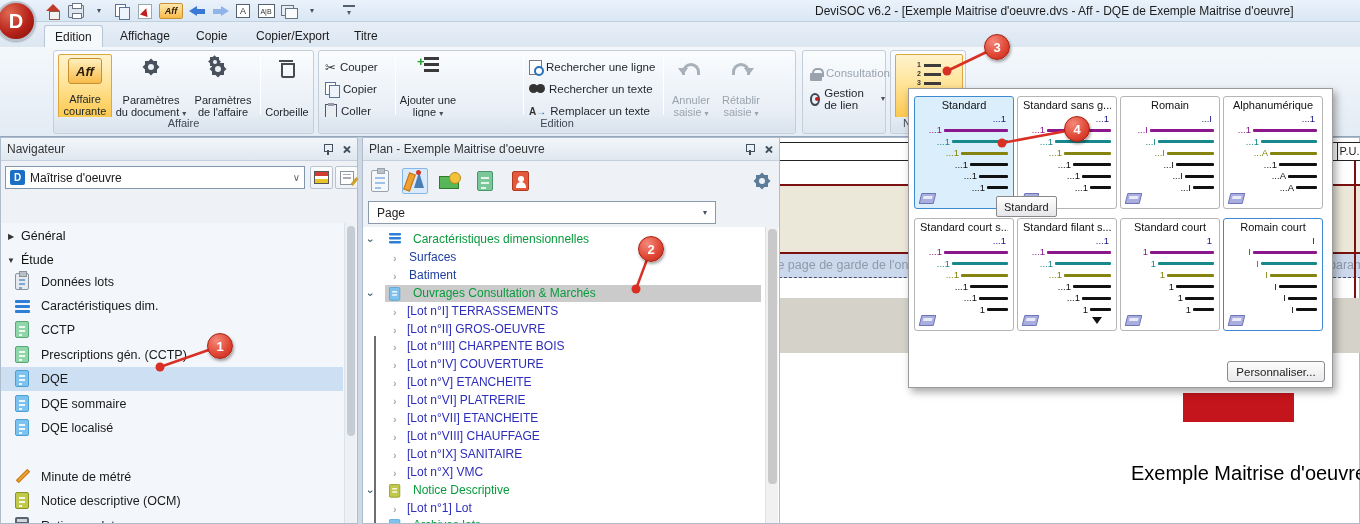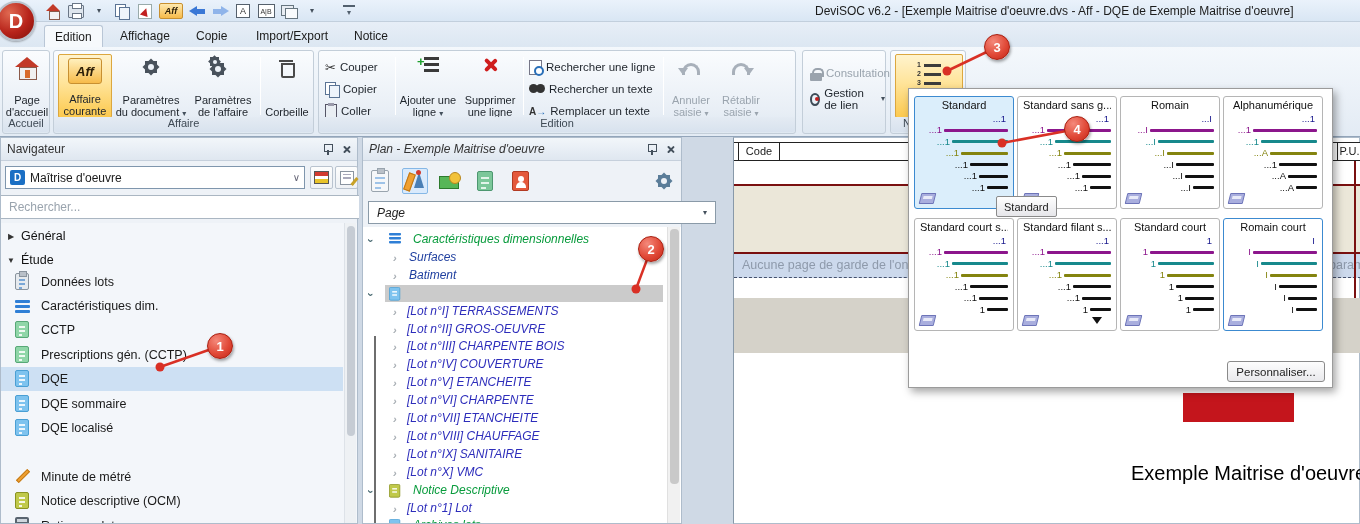--- a/index.html
+++ b/index.html
@@ -162,21 +162,21 @@
   .ic-clip i:nth-child(1){top:5px;} .ic-clip i:nth-child(2){top:9px;} .ic-clip i:nth-child(3){top:13px; right:6px;}
   .ic-list { display:flex; flex-direction:column; gap:2.5px; width:15px; }
   .ic-list i { height:2.5px; background:#2f7fd6; border-radius:1px; }
   .ic-ruler { width:16px; height:4px; background:#f0a030; border:1px solid #c07818; transform:rotate(-45deg); margin-top:6px; }
   .ic-calc { position:relative; width:14px; height:16px; background:#5a6570; border-radius:2px; }
   .ic-calc:before { content:""; position:absolute; left:2px; top:2px; right:2px; height:3px; background:#cfd6dd; }
   .ic-calc:after { content:""; position:absolute; left:3px; top:8px; width:2px; height:2px; background:#cfd6dd;
     box-shadow:4px 0 #cfd6dd, 8px 0 #cfd6dd, 0 4px #cfd6dd, 4px 4px #cfd6dd, 8px 4px #cfd6dd; }
 
   
-  .plan-panel { left:362px; width:320px;font-style:italic; }
+  .plan-panel { left:362px; width:418px; }
   .plan-tools { position:absolute; left:4px; top:27px; right:4px; height:32px; display:flex; align-items:center; gap:9px; }
   .ticon { width:26px; height:26px; display:flex; align-items:center; justify-content:center; }
   .ticon.sel { background:#d9eafc; border:1px solid #86b8e6; border-radius:2px; }
   .tp-clip { position:relative; width:18px; height:22px; background:#f5f7f9; border:1px solid #99a4ae; border-radius:2px; }
   .tp-clip:before { content:""; position:absolute; left:5px; top:-3px; width:6px; height:4px; background:#b9c0c8; border:1px solid #99a4ae; }
   .tp-clip i { position:absolute; left:3px; right:3px; height:2px; background:#9ec3e8; }
   .tp-clip i:nth-child(1){top:6px;} .tp-clip i:nth-child(2){top:11px;} .tp-clip i:nth-child(3){top:16px; right:7px;}
   .tp-design { position:relative; width:20px; height:20px; }
   .tp-design:before { content:""; position:absolute; left:1px; top:2px; width:5px; height:16px; background:#f0a030; border:1px solid #c07818; transform:rotate(20deg); }
   .tp-design:after { content:""; position:absolute; right:1px; top:1px; width:0; height:0; border-left:5px solid transparent; border-right:5px solid transparent; border-bottom:16px solid #4a7fb5; }
@@ -297,35 +297,26 @@
       </span>
   </div>
   <div class="window-title">DeviSOC v6.2 - [Exemple Maitrise d'oeuvre.dvs - Aff - DQE de Exemple Maitrise d'oeuvre]</div>
 </div>
 <div class="app-logo">D</div>
 
 <div class="tabrow">
   <span class="tab active t0">Edition</span>
   <span class="tab t1">Affichage</span>
   <span class="tab t2">Copie</span>
-  <span class="tab t3">Import/Export</span>
-  <span class="tab t4">Notice</span>
+  <span class="tab t3">Copier/Export</span>
+  <span class="tab t4">Titre</span>
 </div>
 
 <div class="ribbon">
 
-  <div class="rgroup g-accueil">
-    <div class="bigbtn" style="left:2px; width:44px;">
-      <span class="r-home">
-          <span class="door"></span>
-        </span>
-      <span class="blabel">Page d'accueil</span>
-    </div>
-    <div class="glabel">Accueil</div>
-  </div>
 
   <div class="rgroup g-affaire">
     <div class="bigbtn active-orange" style="left:4px; width:54px;">
       <span class="r-aff-tile">Aff</span>
       <span class="blabel">Affaire courante</span>
     </div>
     <div class="bigbtn" style="left:61px; width:72px;">
       <span class="gear">
           <span class="hole"></span>
         </span>
@@ -367,24 +358,20 @@
     </div>
     <span class="sep-v" style="left:76px;"></span>
     <div class="bigbtn" style="left:80px; width:58px;">
       <span class="i-addline">
           <i></i>
           <i></i>
           <i></i>
           <span class="plus">+</span>
         </span>
       <span class="blabel"><span>Ajouter une ligne</span> <span class="caret">▾</span></span>
-    </div>
-    <div class="bigbtn" style="left:140px; width:62px;">
-      <span class="cross"></span>
-      <span class="blabel">Supprimer une ligne</span>
     </div>
     <span class="sep-v" style="left:204px;"></span>
     <div style="position:absolute; left:210px; top:6px; display:flex; flex-direction:column; gap:2px;">
       <span class="smrow">
           <span class="i-searchdoc"></span>
           <span>Rechercher une ligne</span>
         </span>
       <span class="smrow">
           <span class="i-binoc"></span>
           <span>Rechercher un texte</span>
@@ -458,21 +445,20 @@
         <i></i>
         <i></i>
       </span>
     </span>
   <span class="navbtn" style="left:334px;">
       <span class="i-editform">
         <i></i>
         <i></i>
       </span>
     </span>
-  <input class="nav-search" placeholder="Rechercher..." style="">
   <div class="nav-tree">
     <div class="nrowx nsec" style="top:1px;">
         <span class="tri">▶</span>
         <span>Général</span>
       </div>
     <div class="nrowx nsec" style="top:25px;">
         <span class="tri">▼</span>
         <span>Étude</span>
       </div>
 
@@ -617,20 +603,21 @@
         <span class="chev" style="left:30px">›</span>
         <span class="clab">Batiment</span>
       </div>
     <div class="ptrow psel" style="top:57.7px;">
         <span class="selbg"></span>
         <span class="chev open" style="left:6px">›</span>
         <span class="sicon doc-ic doc-blue">
           <i></i>
           <i></i>
         </span>
+        <span class="slab">Ouvrages Consultation &amp; Marchés</span>
       </div>
     <div class="ptrow" style="top:75.6px;">
         <span class="chev" style="left:30px">›</span>
         <span class="llab">[Lot n°I] TERRASSEMENTS</span>
       </div>
     <div class="ptrow" style="top:93.5px;">
         <span class="chev" style="left:30px">›</span>
         <span class="llab">[Lot n°II] GROS-OEUVRE</span>
       </div>
     <div class="ptrow" style="top:111.4px;">
@@ -640,21 +627,21 @@
     <div class="ptrow" style="top:129.3px;">
         <span class="chev" style="left:30px">›</span>
         <span class="llab">[Lot n°IV] COUVERTURE</span>
       </div>
     <div class="ptrow" style="top:147.2px;">
         <span class="chev" style="left:30px">›</span>
         <span class="llab">[Lot n°V] ETANCHEITE</span>
       </div>
     <div class="ptrow" style="top:165.1px;">
         <span class="chev" style="left:30px">›</span>
-        <span class="llab">[Lot n°VI] CHARPENTE</span>
+        <span class="llab">[Lot n°VI] PLATRERIE</span>
       </div>
     <div class="ptrow" style="top:183px;">
         <span class="chev" style="left:30px">›</span>
         <span class="llab">[Lot n°VII] ETANCHEITE</span>
       </div>
     <div class="ptrow" style="top:200.9px;">
         <span class="chev" style="left:30px">›</span>
         <span class="llab">[Lot n°VIII] CHAUFFAGE</span>
       </div>
     <div class="ptrow" style="top:218.8px;">

